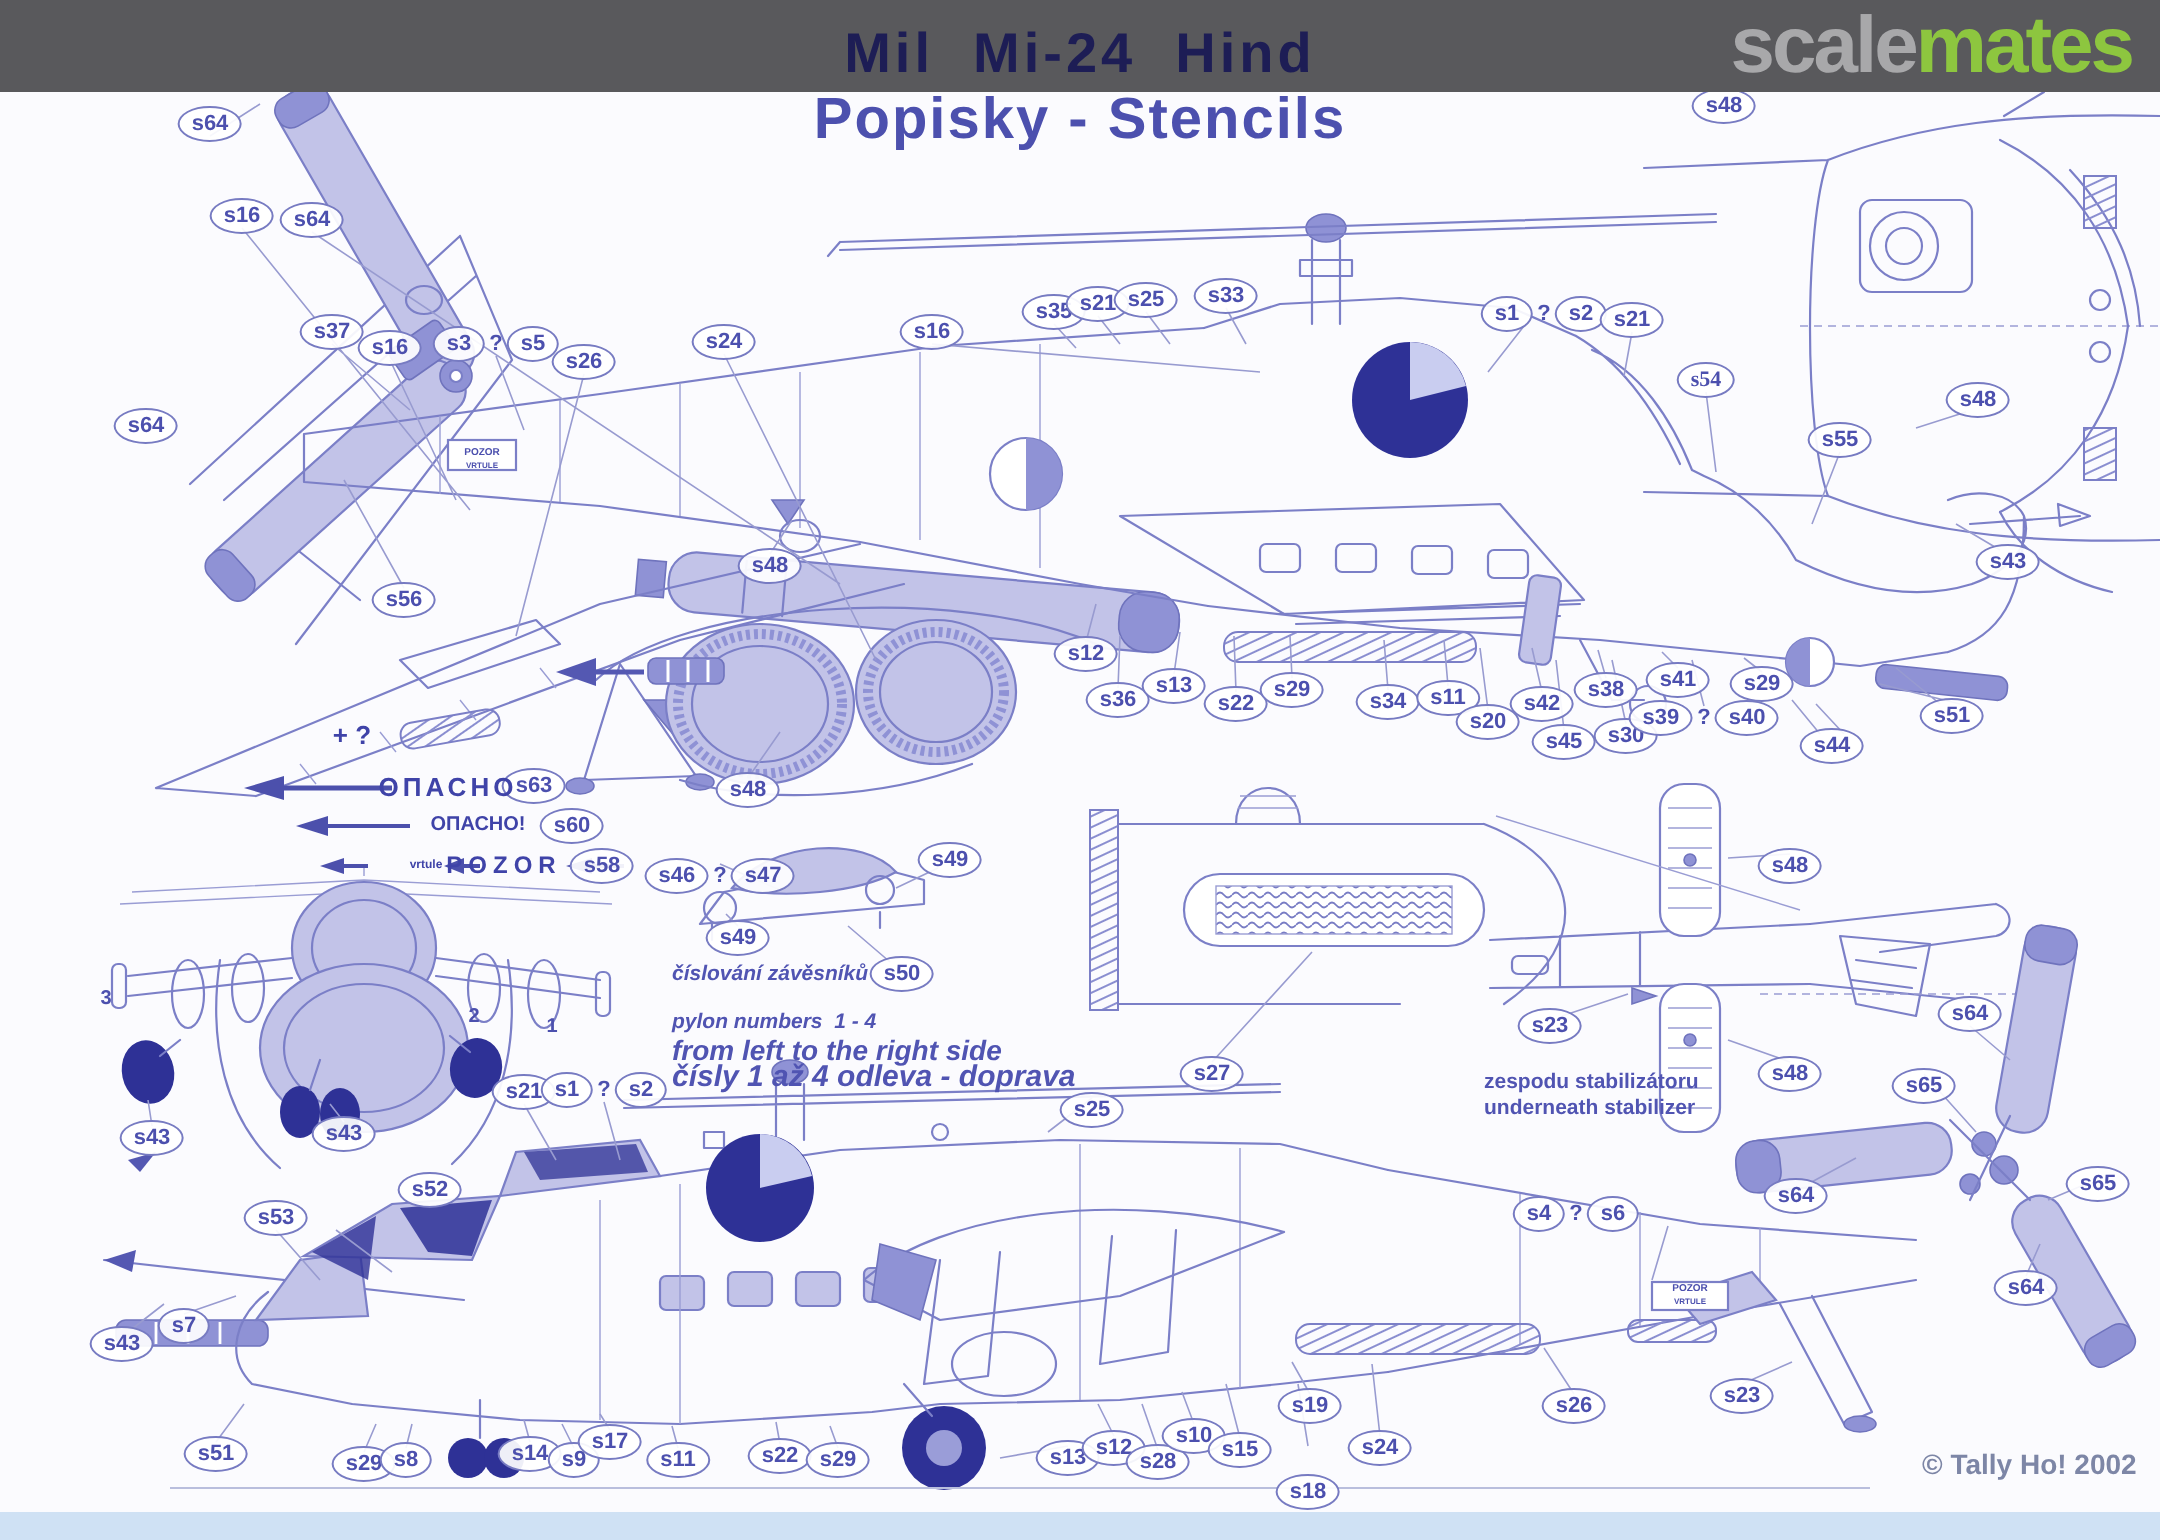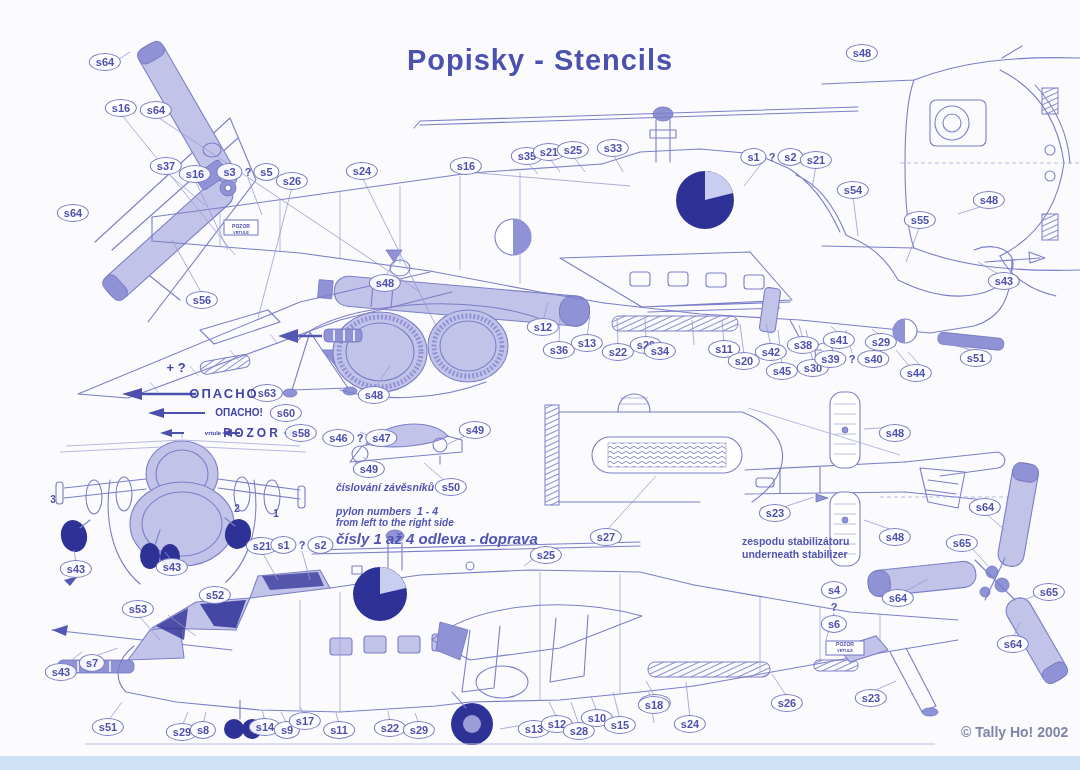--- a/index.html
+++ b/index.html
@@ -340,21 +340,21 @@
         <span class="bubble">s1</span>
         <span class="q">?</span>
         <span class="bubble">s2</span>
       </div>
       <div class="callout" style="left: 816px; top: 160px;">
         <span class="bubble">s21</span>
       </div>
       <div class="callout" style="left: 862px; top: 53px;">
         <span class="bubble">s48</span>
       </div>
-      <div class="callout" style="left: 853px; top: 190px;">
+      <div class="callout" style="left: 853px; top: 190px; font-family: Liberation Serif, serif;">
         <span class="bubble">s54</span>
       </div>
       <div class="callout" style="left: 920px; top: 220px;">
         <span class="bubble">s55</span>
       </div>
       <div class="callout" style="left: 989px; top: 200px;">
         <span class="bubble">s48</span>
       </div>
       <div class="callout" style="left: 1004px; top: 281px;">
         <span class="bubble">s43</span>
@@ -373,21 +373,21 @@
       </div>
       <div class="callout" style="left: 587px; top: 343px;">
         <span class="bubble">s13</span>
       </div>
       <div class="callout" style="left: 618px; top: 352px;">
         <span class="bubble">s22</span>
       </div>
       <div class="callout" style="left: 646px; top: 345px;">
         <span class="bubble">s29</span>
       </div>
-      <div class="callout" style="left: 660px; top: 351px;">
+      <div class="callout" style="left: 694px; top: 351px;">
         <span class="bubble">s34</span>
       </div>
       <div class="callout" style="left: 724px; top: 349px;">
         <span class="bubble">s11</span>
       </div>
       <div class="callout" style="left: 744px; top: 361px;">
         <span class="bubble">s20</span>
       </div>
       <div class="callout" style="left: 771px; top: 352px;">
         <span class="bubble">s42</span>
@@ -490,21 +490,21 @@
       </div>
       <div class="callout" style="left: 168px; top: 595px; margin-left: 47px;">
         <span class="bubble">s52</span>
       </div>
       <div class="callout" style="left: 92px; top: 663px;">
         <span class="bubble">s7</span>
       </div>
       <div class="callout" style="left: 61px; top: 672px;">
         <span class="bubble">s43</span>
       </div>
-      <div class="callout" style="left: 834px; top: 607px; flex-direction: column;">
+      <div class="callout" style="left: 788px; top: 607px;">
         <span class="bubble">s4</span>
         <span class="q">?</span>
         <span class="bubble">s6</span>
       </div>
       <div class="callout" style="left: 108px; top: 727px;">
         <span class="bubble">s51</span>
       </div>
       <div class="callout" style="left: 182px; top: 732px;">
         <span class="bubble">s29</span>
       </div>
@@ -540,21 +540,21 @@
       </div>
       <div class="callout" style="left: 597px; top: 718px;">
         <span class="bubble">s10</span>
       </div>
       <div class="callout" style="left: 620px; top: 725px;">
         <span class="bubble">s15</span>
       </div>
       <div class="callout" style="left: 655px; top: 703px;">
         <span class="bubble">s19</span>
       </div>
-      <div class="callout" style="left: 654px; top: 705px;">
+      <div class="callout" style="left: 654px; top: 746px;">
         <span class="bubble">s18</span>
       </div>
       <div class="callout" style="left: 690px; top: 724px;">
         <span class="bubble">s24</span>
       </div>
       <div class="callout" style="left: 787px; top: 703px;">
         <span class="bubble">s26</span>
       </div>
       <div class="callout" style="left: 871px; top: 698px;">
         <span class="bubble">s23</span>
@@ -567,22 +567,26 @@
       <div class="freetext blue cen" style="left: 53px; top: 500px; font-size: 10px;">3</div>
       <div class="freetext blue cen" style="left: 237px; top: 509px; font-size: 10px;">2</div>
       <div class="freetext blue cen" style="left: 276px; top: 514px; font-size: 10px;">1</div>
       <div class="freetext blue cen" style="left: 241px; top: 227px; font-size: 5px;">POZOR</div>
       <div class="freetext blue cen" style="left: 241px; top: 233px; font-size: 4px;">VRTULE</div>
       <div class="freetext blue cen" style="left: 845px; top: 645px; font-size: 5px;">POZOR</div>
       <div class="freetext blue cen" style="left: 845px; top: 651px; font-size: 4px;">VRTULE</div>
       <div class="freetext noteit" style="left: 336px; top: 482px; font-size: 10.5px;">číslování závěsníků</div>
       <div class="freetext noteit" style="left: 336px; top: 494px; font-size: 15px; margin-top: 37px;">čísly 1 až 4 odleva - doprava</div>
       <div class="freetext noteit" style="left: 336px; top: 506px; font-size: 10.5px;">pylon numbers  1 - 4</div>
-      <div class="freetext noteit" style="left: 336px; top: 518px; font-size: 10px;">from left to the right side</div>
+      <div class="freetext noteit" style="left: 336px; top: 518px; font-size: 14px;">from left to the right side</div>
       <div class="freetext note" style="left: 742px; top: 536px; font-size: 10.5px;">zespodu stabilizátoru</div>
       <div class="freetext note" style="left: 742px; top: 549px; font-size: 10.5px;">underneath stabilizer</div>
     </div>
 
   <div class="subtitle">Popisky - Stencils</div>
 
+  <div class="topbar">
+    <div class="title">Mil  Mi-24  Hind</div>
+    <div class="logo"><span class="lg-gray">scale</span><span class="lg-green">mates</span></div>
+  </div>
 
   <div class="freetext copyright" style="left:961px;top:725px;font-size:14px;">© Tally Ho! 2002</div>
 </div>
 
 </body></html>

